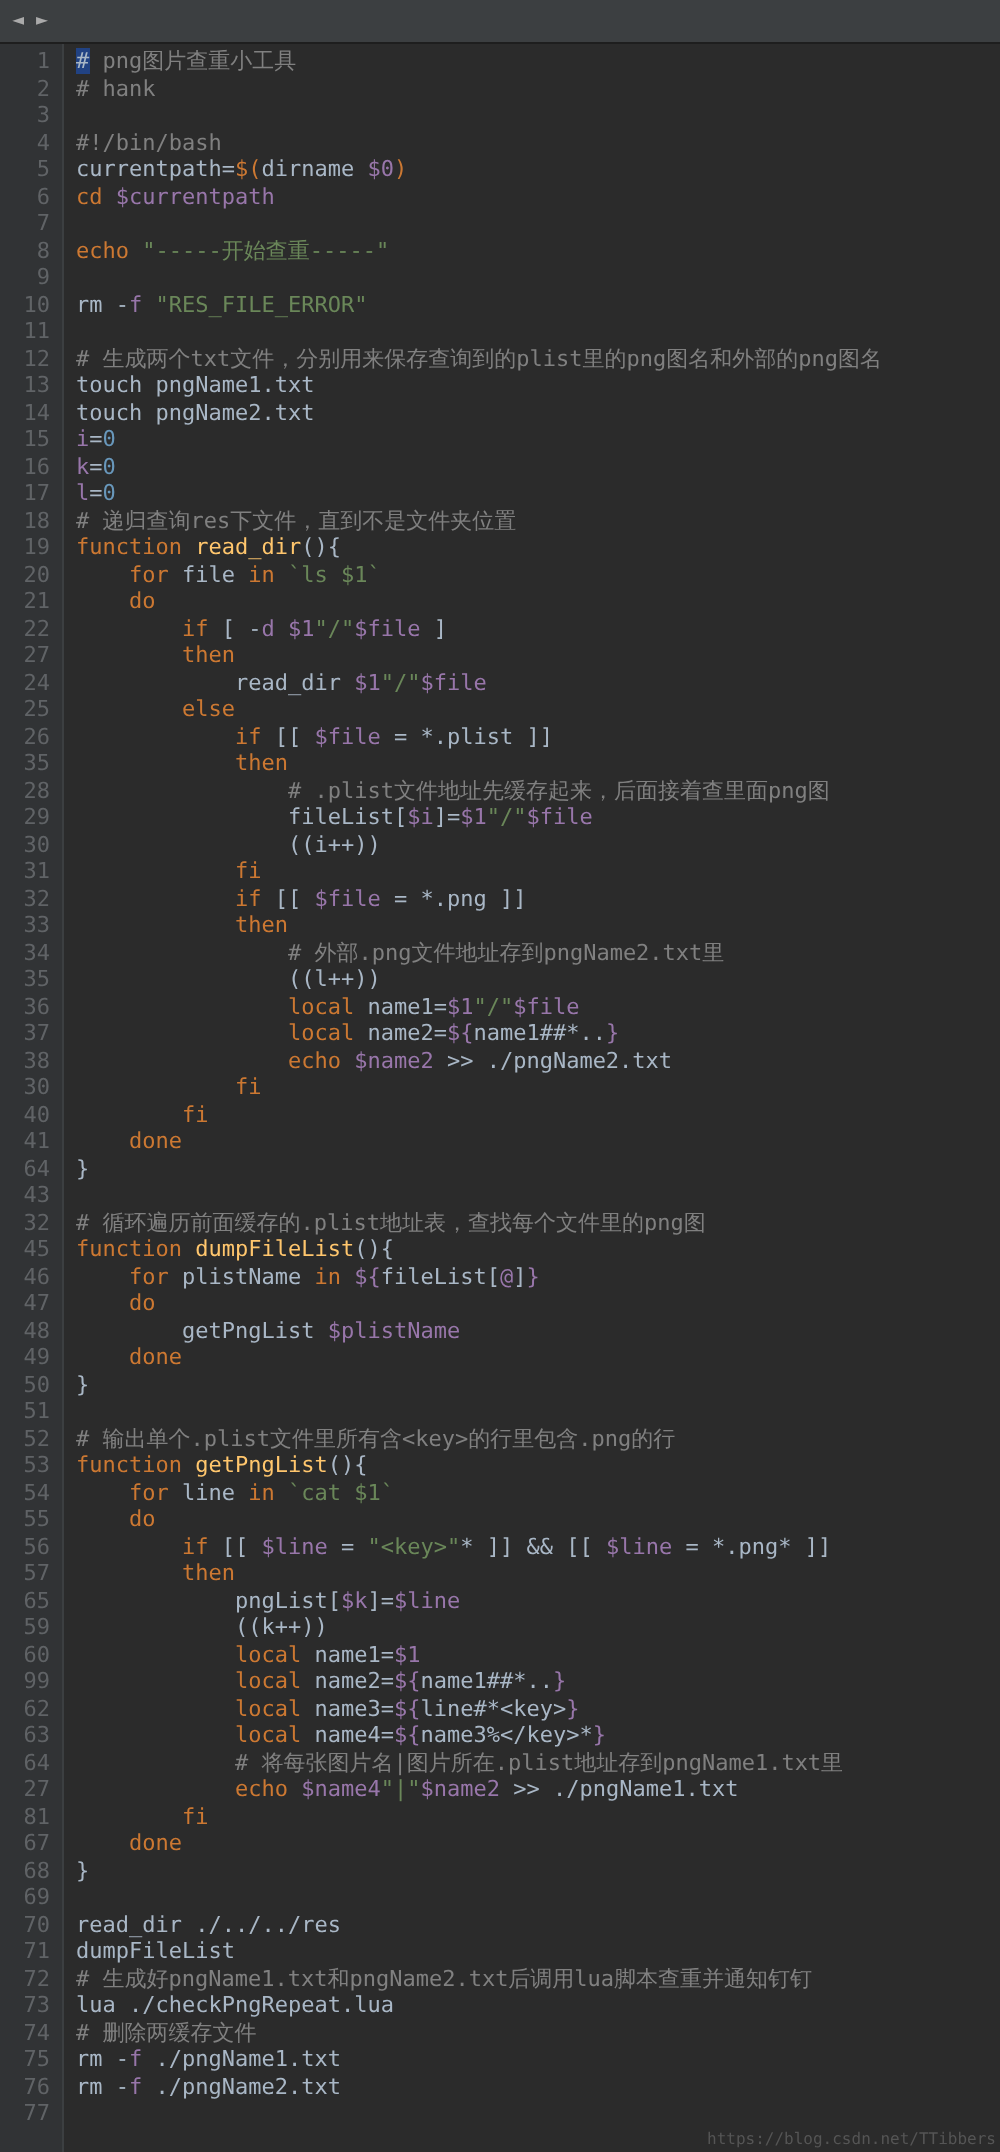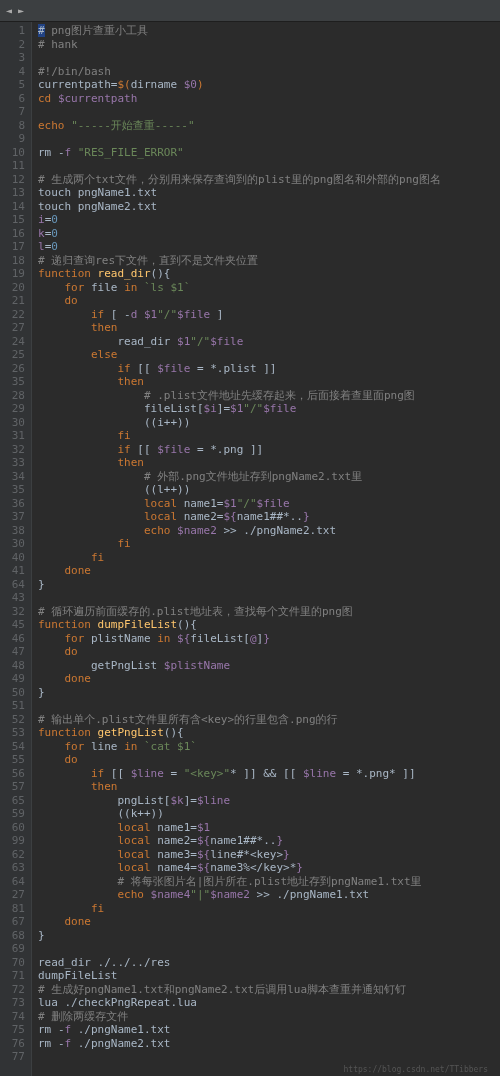--- a/index.html
+++ b/index.html
@@ -69,21 +69,21 @@
 .c-kw  { color: #cc7832; }
 .c-str { color: #6a8759; }
 .c-num { color: #6897bb; }
 .c-var { color: #9876aa; }
 .c-fn  { color: #ffc66d; }
 .c-op  { color: #a9b7c6; }
 .c-hl  { background: #214283; }
 .watermark {
   position: absolute;
   bottom: 2px;
-  right: 12px;
+  right: 2px;
   font-size: 8px;
   color: #555;
 }
 </style>
 </head>
 <body>
 
 <div class="topbar">
   <div class="nav-arrows">
     <span class="nav-arrow">◄</span>

